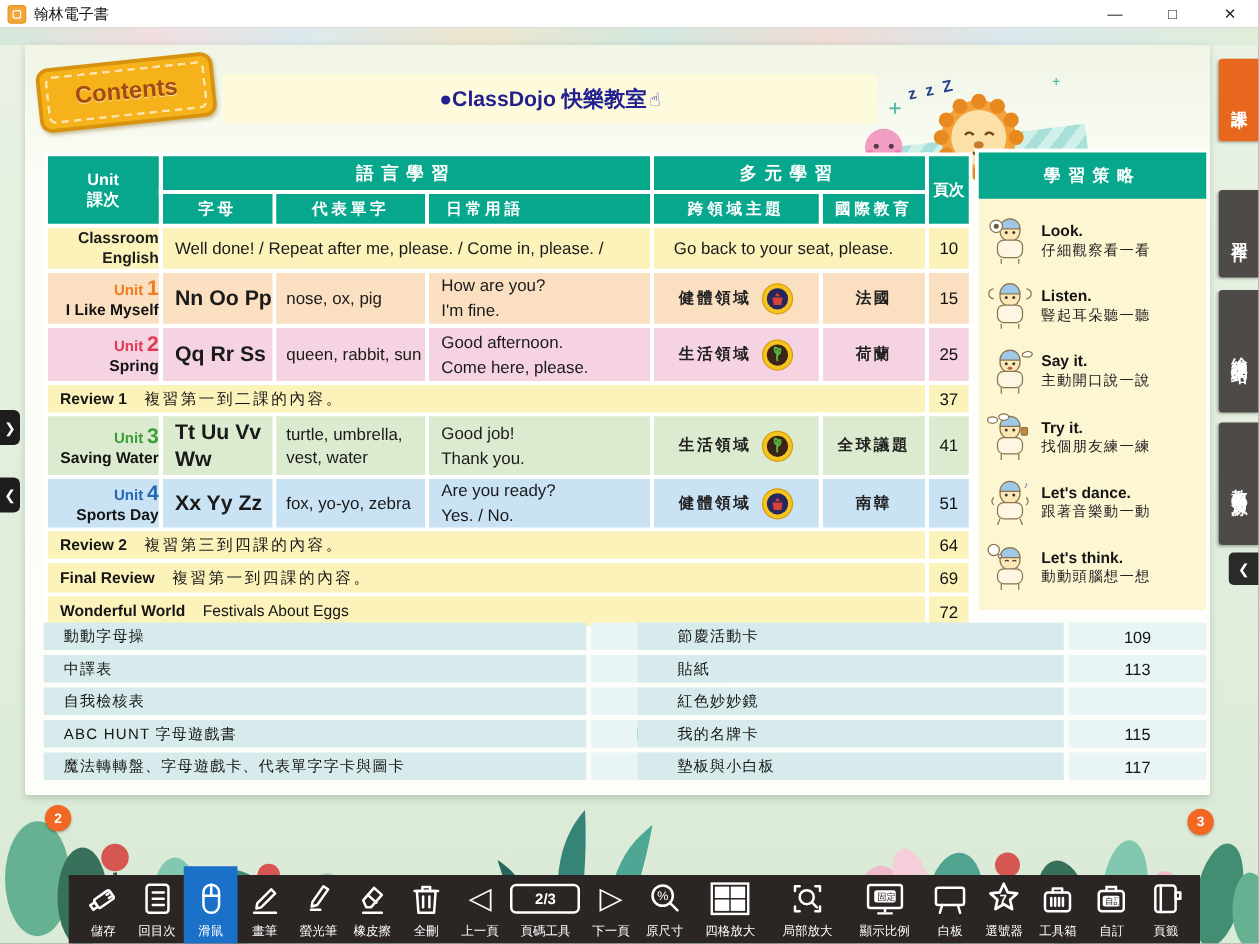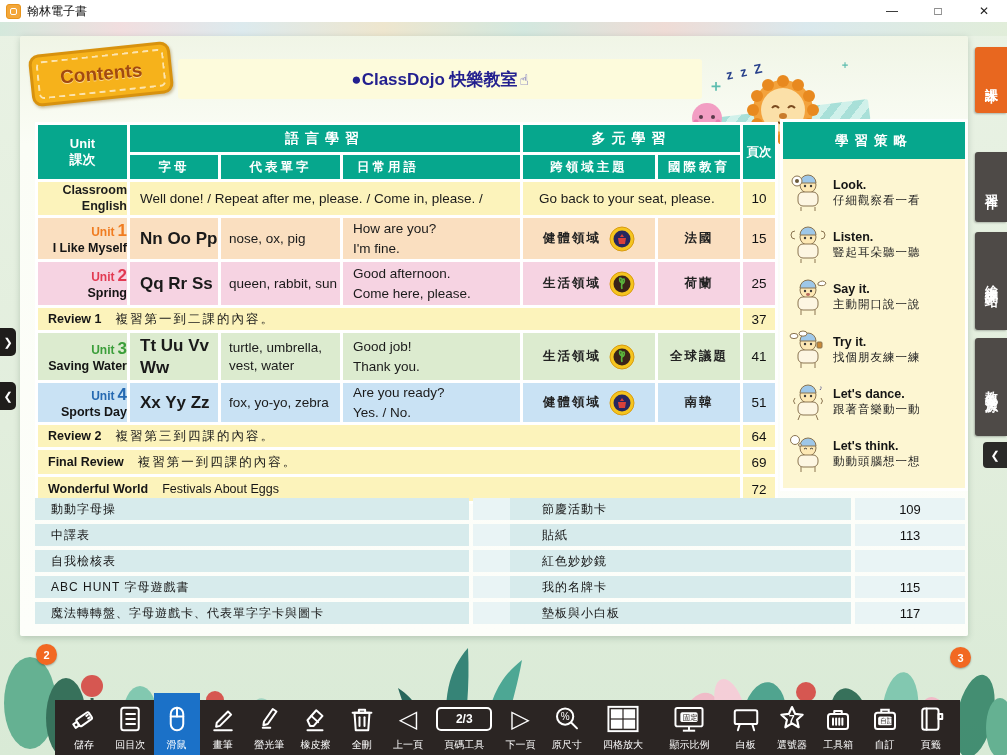--- a/index.html
+++ b/index.html
@@ -648,20 +648,33 @@
               <rect x="4" y="4" width="9.5" height="7.5" fill="#fff"></rect>
               <rect x="14.5" y="4" width="9.5" height="7.5" fill="#fff"></rect>
               <rect x="4" y="12.5" width="9.5" height="7.5" fill="#fff"></rect>
               <rect x="14.5" y="12.5" width="9.5" height="7.5" fill="#fff"></rect>
             </svg>
           </div>
         <div class="t-label">四格放大</div>
       </div>
       <div class="tool wide">
         <div class="icon">
+            <svg class="ticon" width="30" height="30" viewBox="0 0 24 24">
+              <path d="M4 7 v-3 h3"></path>
+              <path d="M17 4 h3 v3"></path>
+              <path d="M20 17 v3 h-3"></path>
+              <path d="M7 20 h-3 v-3"></path>
+              <circle cx="11.5" cy="11" r="4.5"></circle>
+              <line x1="15" y1="14.5" x2="18" y2="17.5"></line>
+            </svg>
+          </div>
+        <div class="t-label">局部放大</div>
+      </div>
+      <div class="tool wide">
+        <div class="icon">
             <svg width="32" height="30" viewBox="0 0 26 24">
               <rect x="2" y="3" width="22" height="15" rx="1.5" fill="none" stroke="#fff" stroke-width="1.6"></rect>
               <rect x="6" y="6.5" width="14" height="8" rx="1.5" fill="#fff"></rect>
               <text x="8" y="13" font-size="6" fill="#2b2523">固定</text>
               <line x1="13" y1="18" x2="13" y2="21" stroke="#fff" stroke-width="1.6"></line>
               <line x1="8" y1="21.5" x2="18" y2="21.5" stroke="#fff" stroke-width="1.6"></line>
             </svg>
           </div>
         <div class="t-label">顯示比例</div>
       </div>

